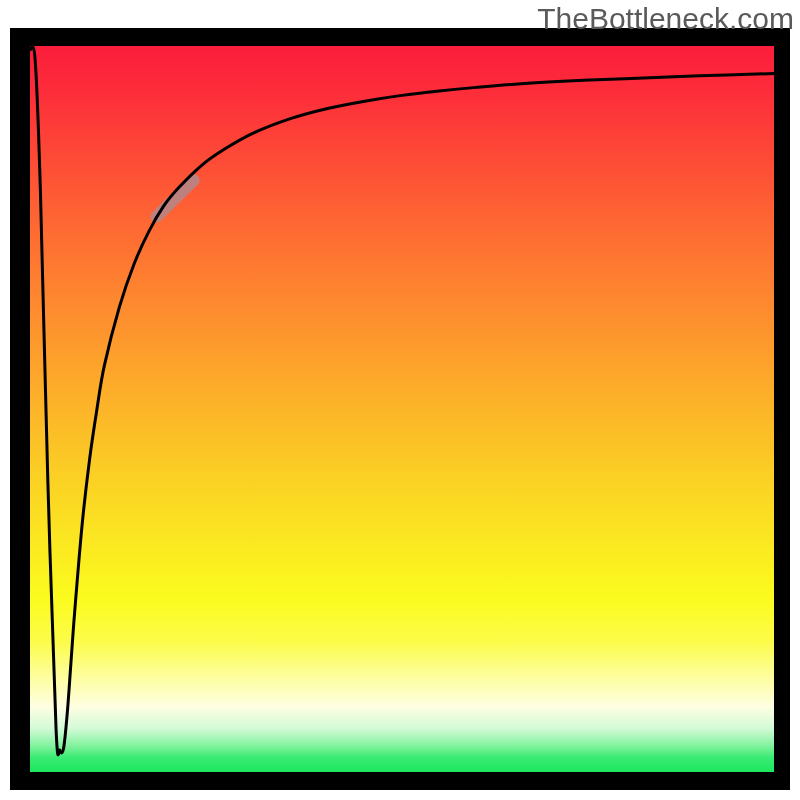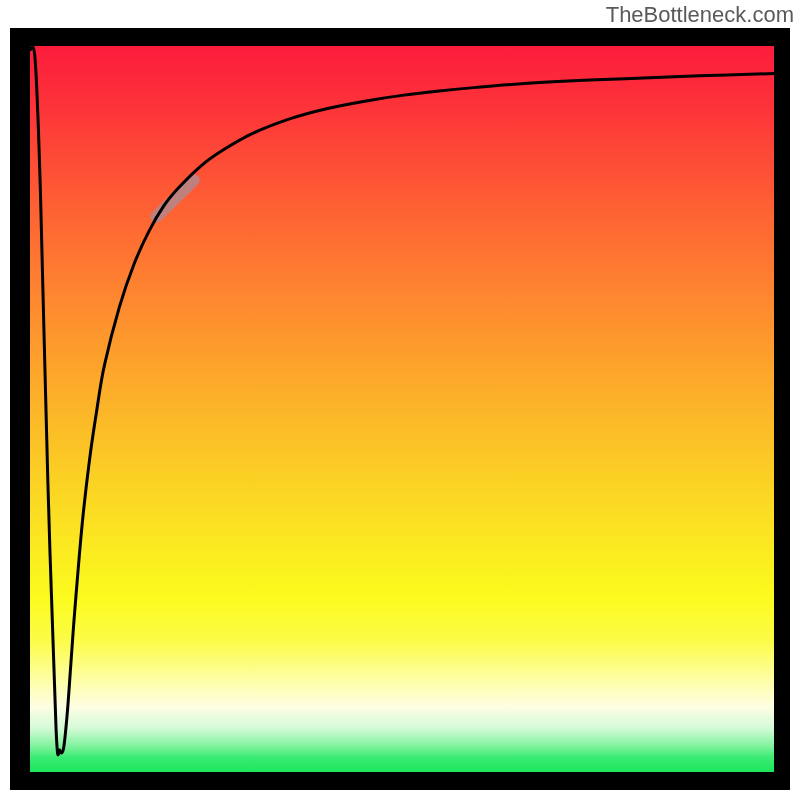--- a/index.html
+++ b/index.html
@@ -3,21 +3,21 @@
 <meta charset="utf-8">
 <style>
   * { margin: 0; padding: 0; box-sizing: border-box; }
   html, body { width: 800px; height: 800px; overflow: hidden; background: #fff; }
   .wrap { position: relative; width: 800px; height: 800px; }
   .attribution {
     position: absolute;
     top: 2px;
     right: 6px;
     font-family: Arial, Helvetica, sans-serif;
-    font-size: 22px;
+    font-size: 30px;
     color: #5a5a5a;
     z-index: 50;
   }
   .plot-frame {
     position: absolute;
     left: 10px; top: 28px;
     width: 780px; height: 762px;
     background: #000;
   }
   .plot-area {

